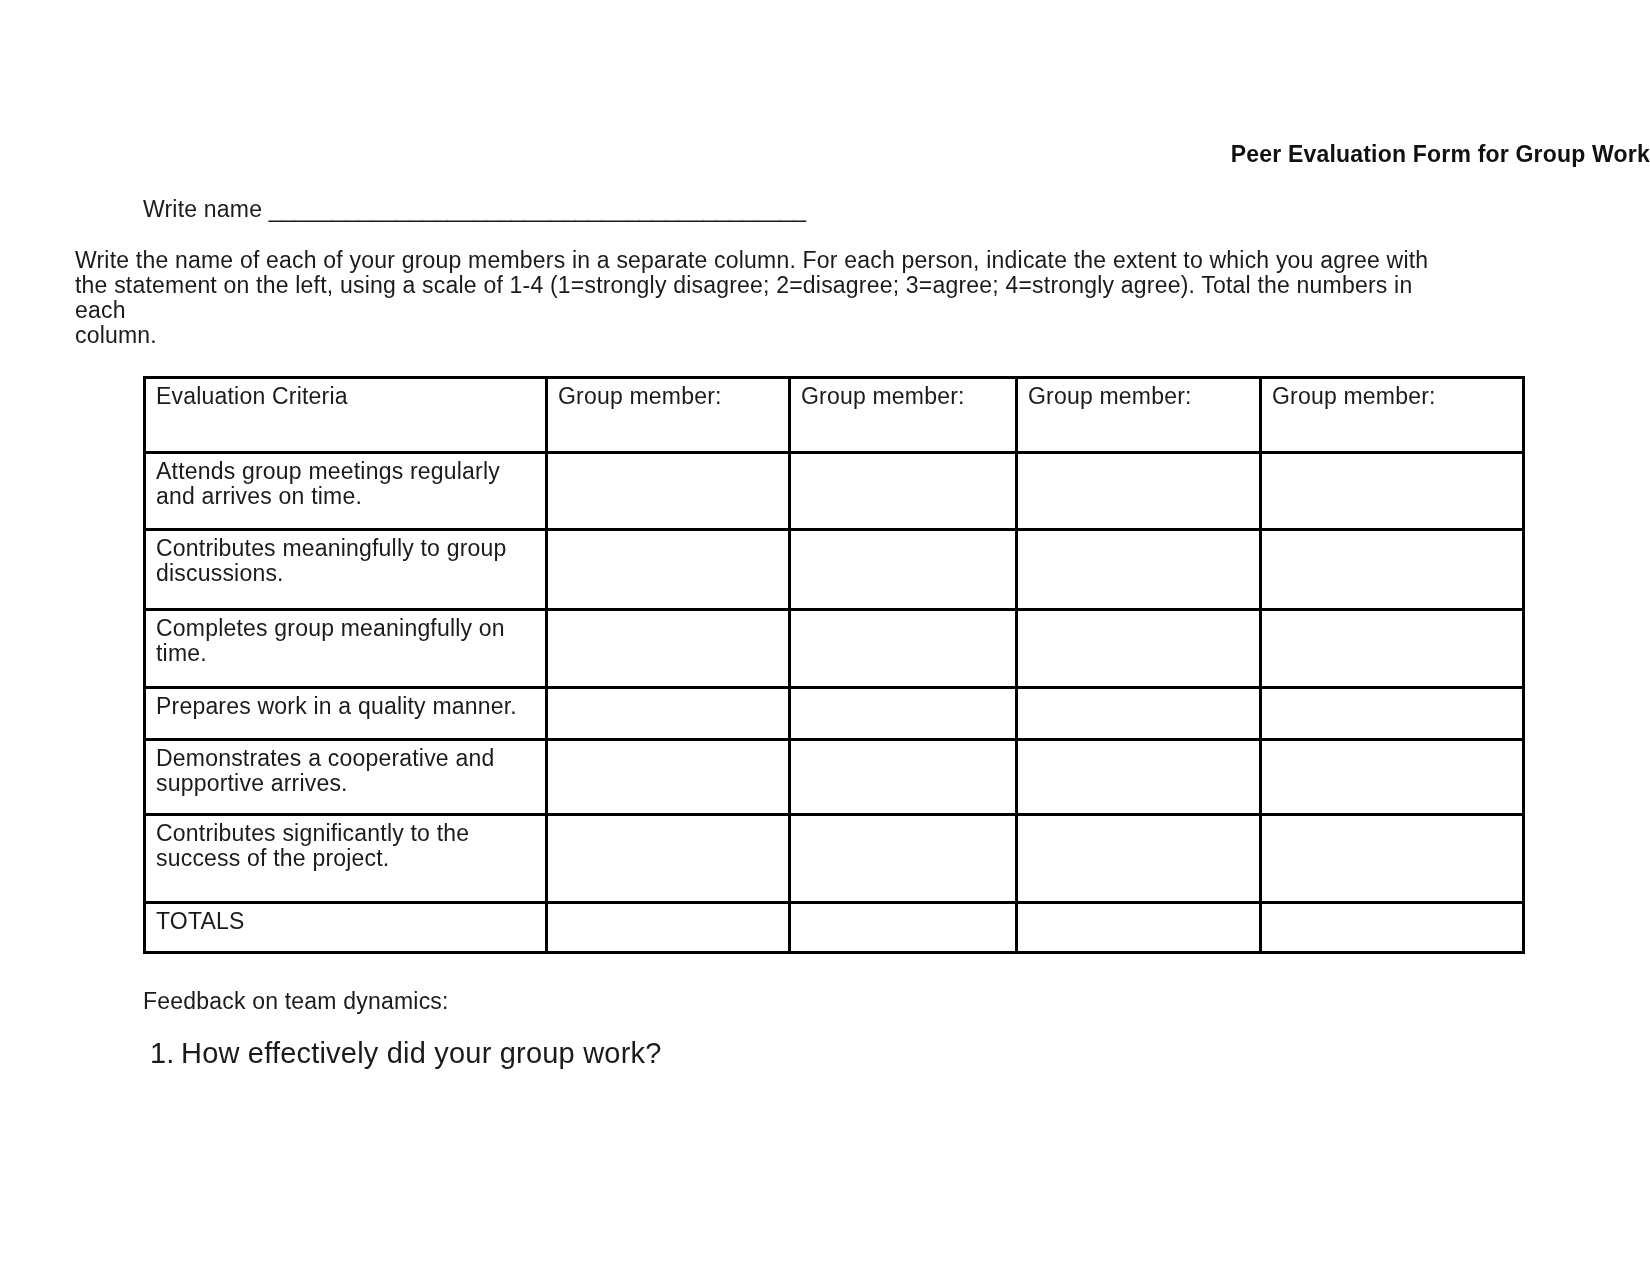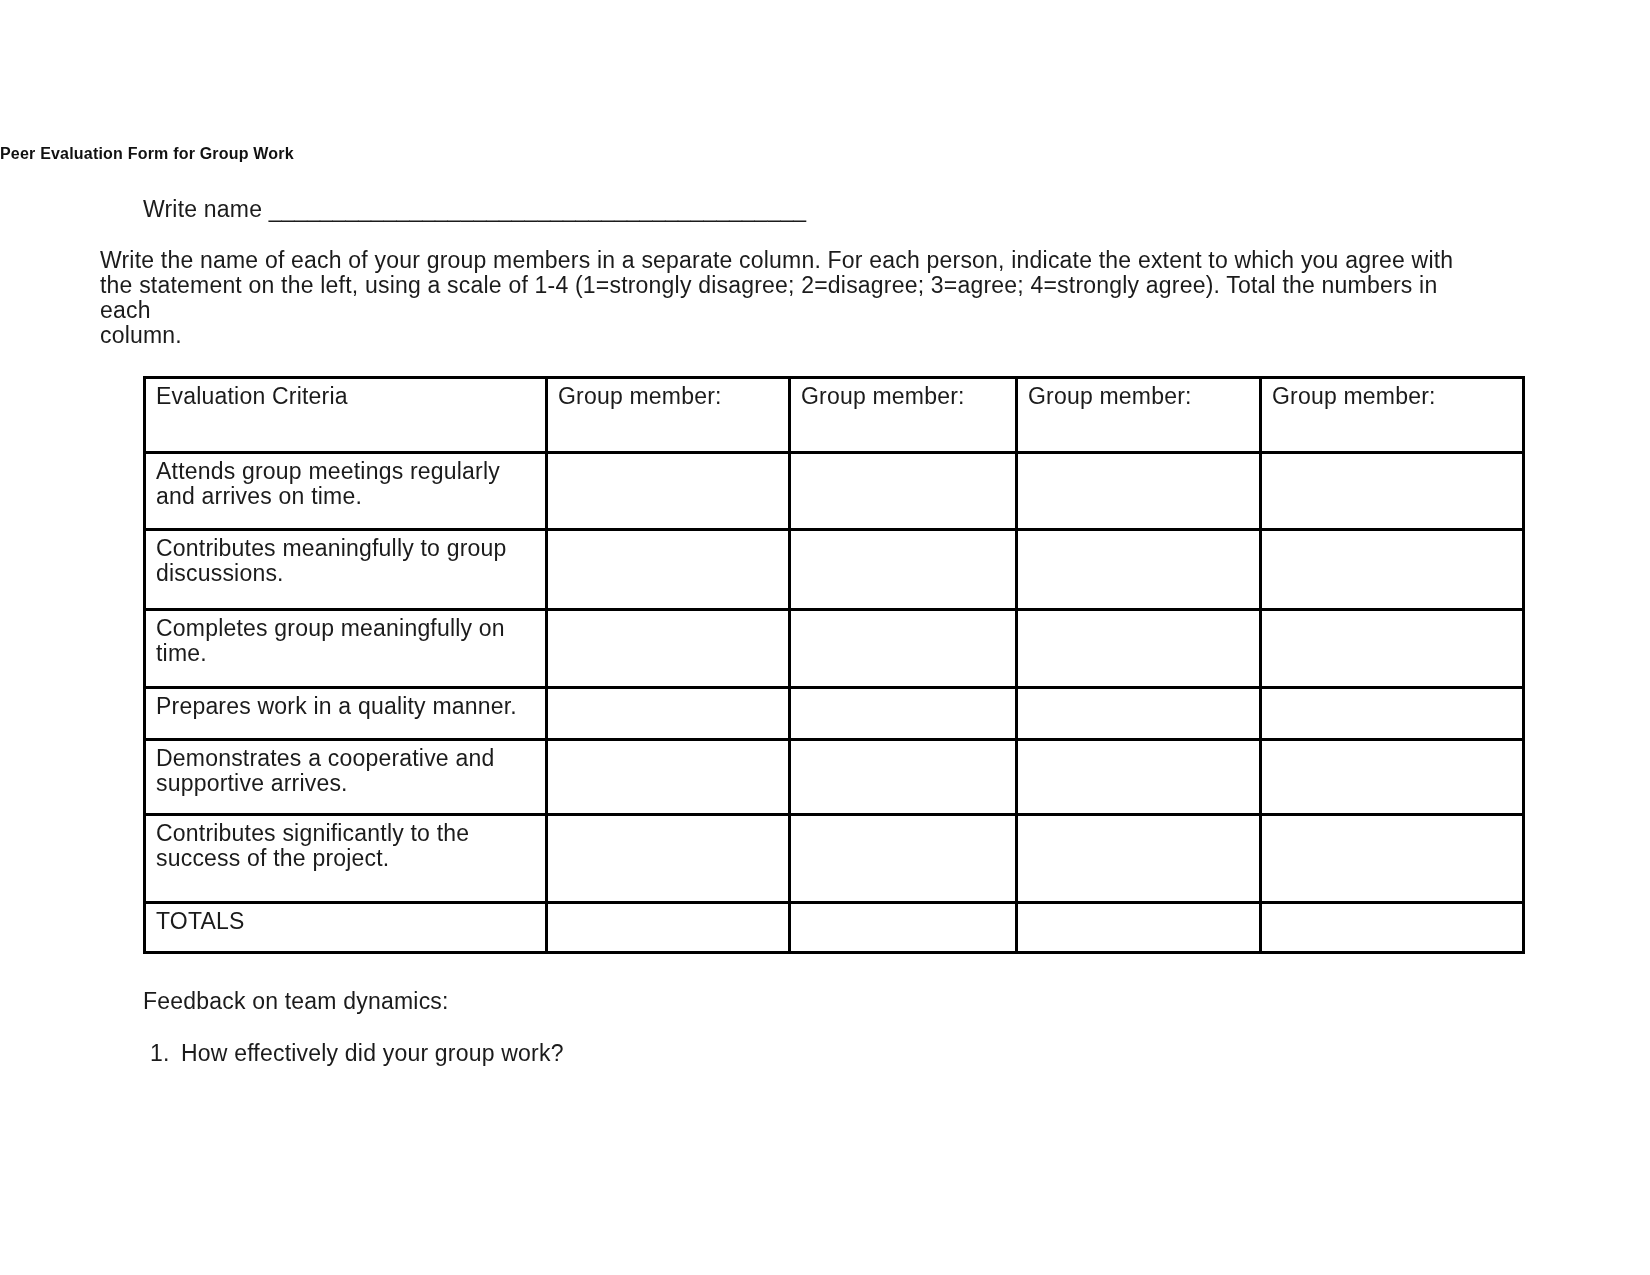--- a/index.html
+++ b/index.html
@@ -18,37 +18,37 @@
     position: relative;
     width: 1650px;
     height: 1275px;
     background: #ffffff;
     overflow: hidden;
     box-sizing: border-box;
     padding-top: 141px;
   }
   .title {
     margin: 0;
-    text-align: left;
-    font-size: 16px;
+    text-align: right;
+    font-size: 23px;
     line-height: 26px;
     font-weight: bold;
     color: #111111;
   }
   .name-row {
     margin: 29px 0 0 143px;
     font-size: 23px;
     line-height: 26px;
     white-space: nowrap;
   }
   .name-blank {
     letter-spacing: 0;
   }
   .instructions {
-    margin: 26px 0 0 100px;
+    margin: 26px 0 0 75px;
     max-width: 1372px;
     font-size: 23px;
     line-height: 25px;
     white-space: pre-line;
   }
   table.eval-table {
     margin: 28px 0 0 143px;
     border-collapse: collapse;
     table-layout: fixed;
     width: 1379px;
@@ -71,21 +71,21 @@
     text-align: right;
     padding-right: 9px;
   }
   .feedback-heading {
     margin: 34px 16px 0 143px;
     font-size: 23px;
     line-height: 26px;
   }
   .question {
     margin: 26px 0 0 150px;
-    font-size: 23px;
+    font-size: 29px;
     line-height: 26px;
   }
   .q-number {
     display: inline-block;
     min-width: 31px;
   }
 </style>
 </head>
 <body>
 

